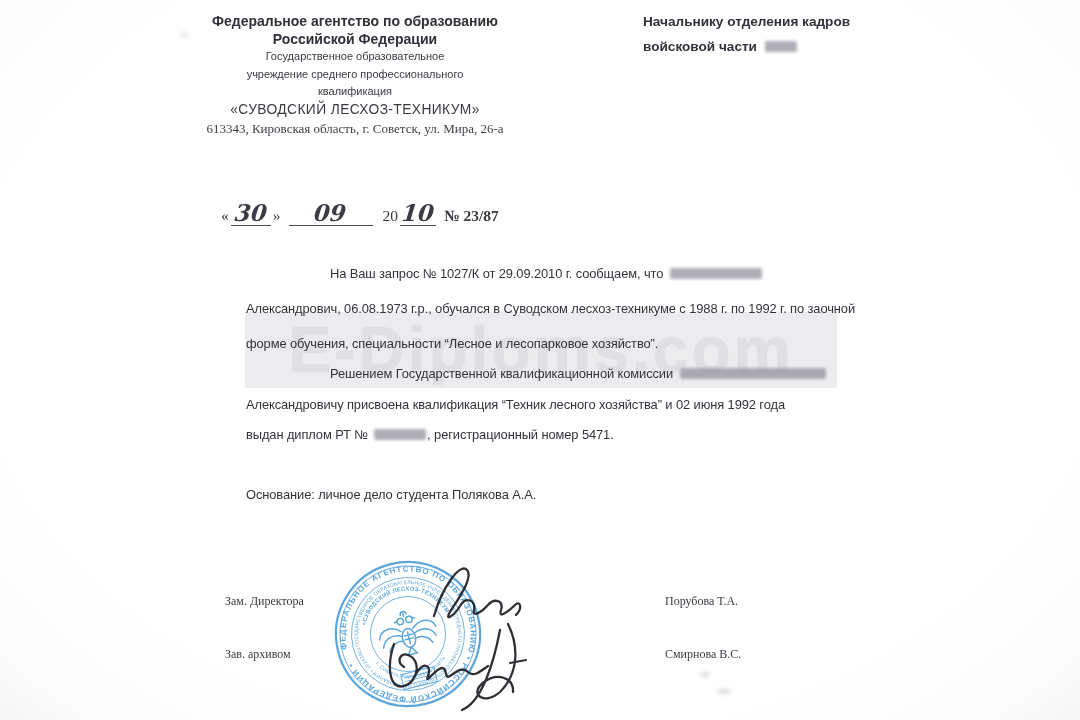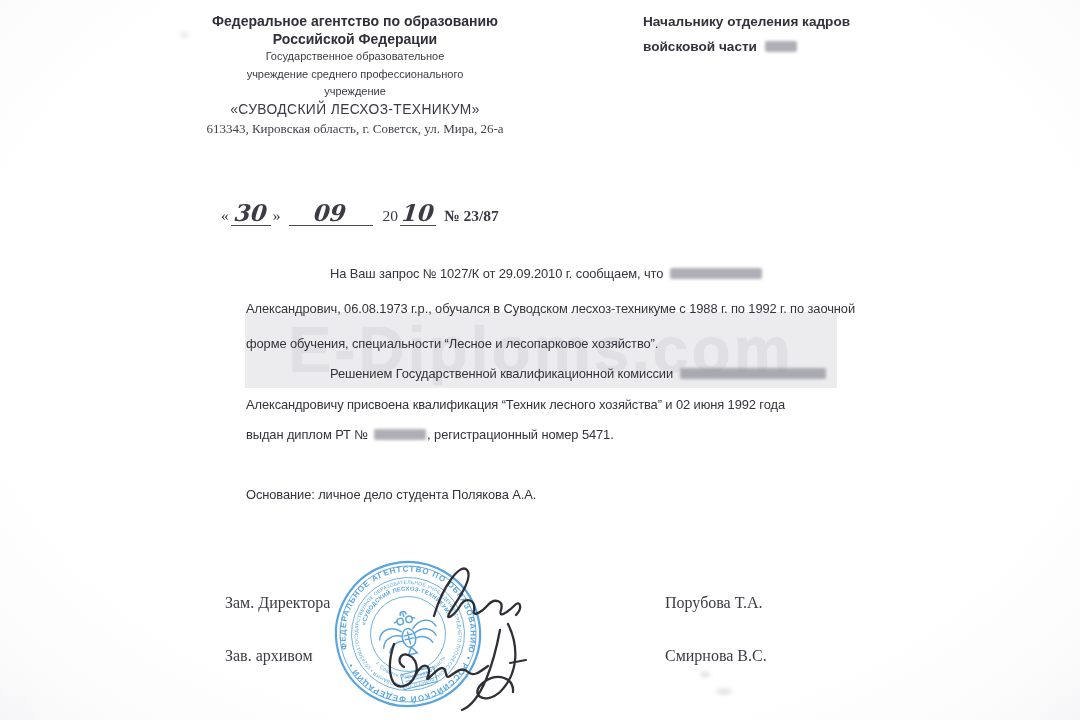--- a/index.html
+++ b/index.html
@@ -45,42 +45,42 @@
              display:flex;align-items:center;justify-content:center;z-index:1;
              font-weight:700;font-size:64px;letter-spacing:3px;color:#e0e0e4;
              text-shadow:0 0 1px #d4d4d8;white-space:nowrap;overflow:hidden;}
 
   
   .bline{position:absolute;left:246px;white-space:nowrap;z-index:2;
          font-weight:400;font-size:12.9px;letter-spacing:-.1px;color:#33333c;}
   .indent{left:330px;}
 
   
-  .sig-label{position:absolute;font-family:"Liberation Serif", serif;font-size:16px;color:#3b3b44;z-index:3;}
+  .sig-label{position:absolute;font-family:"Liberation Serif", serif;font-size:12px;color:#3b3b44;z-index:3;}
 
   
   .stamp{position:absolute;left:328px;top:558px;z-index:4;opacity:.93;transform:rotate(-14deg);}
   .ink{position:absolute;left:350px;top:550px;z-index:5;}
 
   .smudge{position:absolute;background:#c2c2c8;filter:blur(2px);opacity:.55;border-radius:50%;}
   .sm1{left:700px;top:672px;width:10px;height:5px;}
   .sm2{left:716px;top:689px;width:16px;height:5px;}
   .sm3{left:180px;top:32px;width:9px;height:6px;opacity:.35;}
 </style>
 </head>
 <body>
 
 <div class="page">
 
   <div class="letterhead">
     <div class="lh-b">Федеральное агентство по образованию</div>
     <div class="lh-b">Российской Федерации</div>
     <div class="lh-r">Государственное образовательное</div>
     <div class="lh-r">учреждение среднего профессионального</div>
-    <div class="lh-r">учреждение</div>
+    <div class="lh-r">квалификация</div>
     <div class="lh-caps">«СУВОДСКИЙ ЛЕСХОЗ-ТЕХНИКУМ»</div>
     <div class="lh-addr">613343,  Кировская область, г. Советск, ул. Мира,  26-а</div>
   </div>
 
   <div class="addressee">
     <div>Начальнику отделения кадров</div>
     <div class="l2"><span>войсковой части</span><span class="redact r-unit"></span></div>
   </div>
 
   <div class="dateline">

